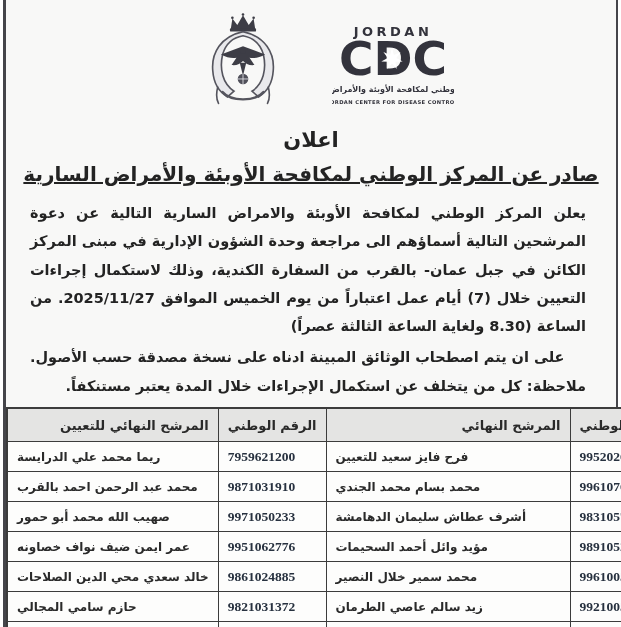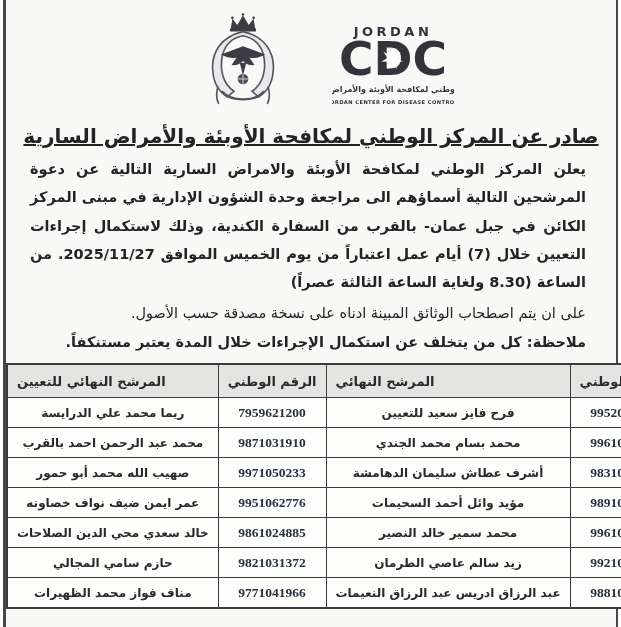--- a/index.html
+++ b/index.html
@@ -31,25 +31,25 @@
   }
   .subtitle{
     text-align:center;font-weight:700;font-size:20px;
     margin-top:10px;
     text-decoration:underline;
   }
   
   .body-text{
     direction:rtl;text-align:justify;font-weight:700;
     font-size:14.5px;line-height:1.95;
-    margin:7px 30px 0 24px;
+    margin:13px 30px 0 24px;
   }
   .doc-line{
-    direction:rtl;text-align:right;font-weight:400;
-    font-size:14.5px;margin:9px 30px 0 24px;
+    direction:rtl;text-align:left;font-weight:700;
+    font-size:14.5px;margin:9px 14px 0 24px;
   }
   .note-line{
     direction:rtl;text-align:right;font-weight:700;
     font-size:14.5px;margin:13px 30px 0 24px;
   }
   
   table.results{
     direction:rtl;
     width:542px;margin:13px auto 0;
     border-collapse:collapse;
@@ -59,23 +59,23 @@
   table.results th,
   table.results td{
     border:1.5px solid #3c3c3c;
     padding:3px 9px;
     white-space:nowrap;
     overflow:hidden;
   }
   table.results th{
     background:#e4e4e3;
     font-weight:700;font-size:13px;height:26px;
-    text-align:left;color:#2a2a2a;
+    text-align:right;color:#2a2a2a;
   }
-  table.results td{height:23px;text-align:center;}
+  table.results td{height:23px;text-align:left;}
   td.num{
     font-family:"Liberation Serif","DejaVu Serif",serif;
     font-weight:700;font-size:13.5px;color:#27313f;
   }
   td.name{
     font-weight:700;font-size:12px;color:#2a2a2a;
   }
   col.c-num1{width:18%;}
   col.c-name1{width:27%;}
   col.c-num2{width:23%;}
@@ -110,20 +110,21 @@
     <svg class="wordmark-svg" viewBox="0 0 122 92">
       <text x="61" y="14" text-anchor="middle" font-family="DejaVu Sans, sans-serif" font-size="13" font-weight="bold" fill="#33333c" letter-spacing="3.5">JORDAN</text>
       <text x="61" y="53" text-anchor="middle" font-family="DejaVu Sans, sans-serif" font-size="47" font-weight="bold" fill="#33333c">CDC</text>
 
       <polygon points="60,26 61.9,33 68.6,30.1 64.3,36 70.7,39.5 63.4,39.7 64.8,46.9 60,41.4 55.2,46.9 56.6,39.7 49.3,39.5 55.7,36 51.4,30.1 58.1,33" fill="#ffffff"></polygon>
       <text x="61" y="70" text-anchor="middle" font-family="DejaVu Sans, sans-serif" font-size="8" font-weight="bold" fill="#33333c" direction="rtl">المركز الوطني لمكافحة الأوبئة والأمراض السارية</text>
       <text x="61" y="82" text-anchor="middle" font-family="DejaVu Sans, sans-serif" font-size="5.2" font-weight="bold" fill="#33333c" letter-spacing="0.4">JORDAN CENTER FOR DISEASE CONTROL</text>
     </svg>
   </div>
 
+  <div class="title">اعلان</div>
   <div class="subtitle">صادر عن المركز الوطني لمكافحة الأوبئة والأمراض السارية</div>
 
   <div class="body-text">يعلن المركز الوطني لمكافحة الأوبئة والامراض السارية التالية عن دعوة المرشحين التالية أسماؤهم الى مراجعة وحدة الشؤون الإدارية في مبنى المركز الكائن في جبل عمان- بالقرب من السفارة الكندية، وذلك لاستكمال إجراءات التعيين خلال (7) أيام عمل اعتباراً من يوم الخميس الموافق 2025/11/27. من الساعة (8.30 ولغاية الساعة الثالثة عصراً)</div>
   <div class="doc-line">على ان يتم اصطحاب الوثائق المبينة ادناه على نسخة مصدقة حسب الأصول.</div>
   <div class="note-line">ملاحظة: كل من يتخلف عن استكمال الإجراءات خلال المدة يعتبر مستنكفاً.</div>
 
   <table class="results">
     <colgroup>
       <col class="c-num1">
         <col class="c-name1">
@@ -158,21 +159,21 @@
           <td class="name">صهيب الله محمد أبو حمور</td>
         </tr>
         <tr>
           <td class="num">9891052671</td>
           <td class="name">مؤيد وائل أحمد السحيمات</td>
           <td class="num">9951062776</td>
           <td class="name">عمر ايمن ضيف نواف خصاونه</td>
         </tr>
         <tr>
           <td class="num">9961005459</td>
-          <td class="name">محمد سمير خالد النصير</td>
+          <td class="name">محمد سمير خلال النصير</td>
           <td class="num">9861024885</td>
           <td class="name">خالد سعدي محي الدين الصلاحات</td>
         </tr>
         <tr>
           <td class="num">9921005396</td>
           <td class="name">زيد سالم عاصي الطرمان</td>
           <td class="num">9821031372</td>
           <td class="name">حازم سامي المجالي</td>
         </tr>
         <tr>

